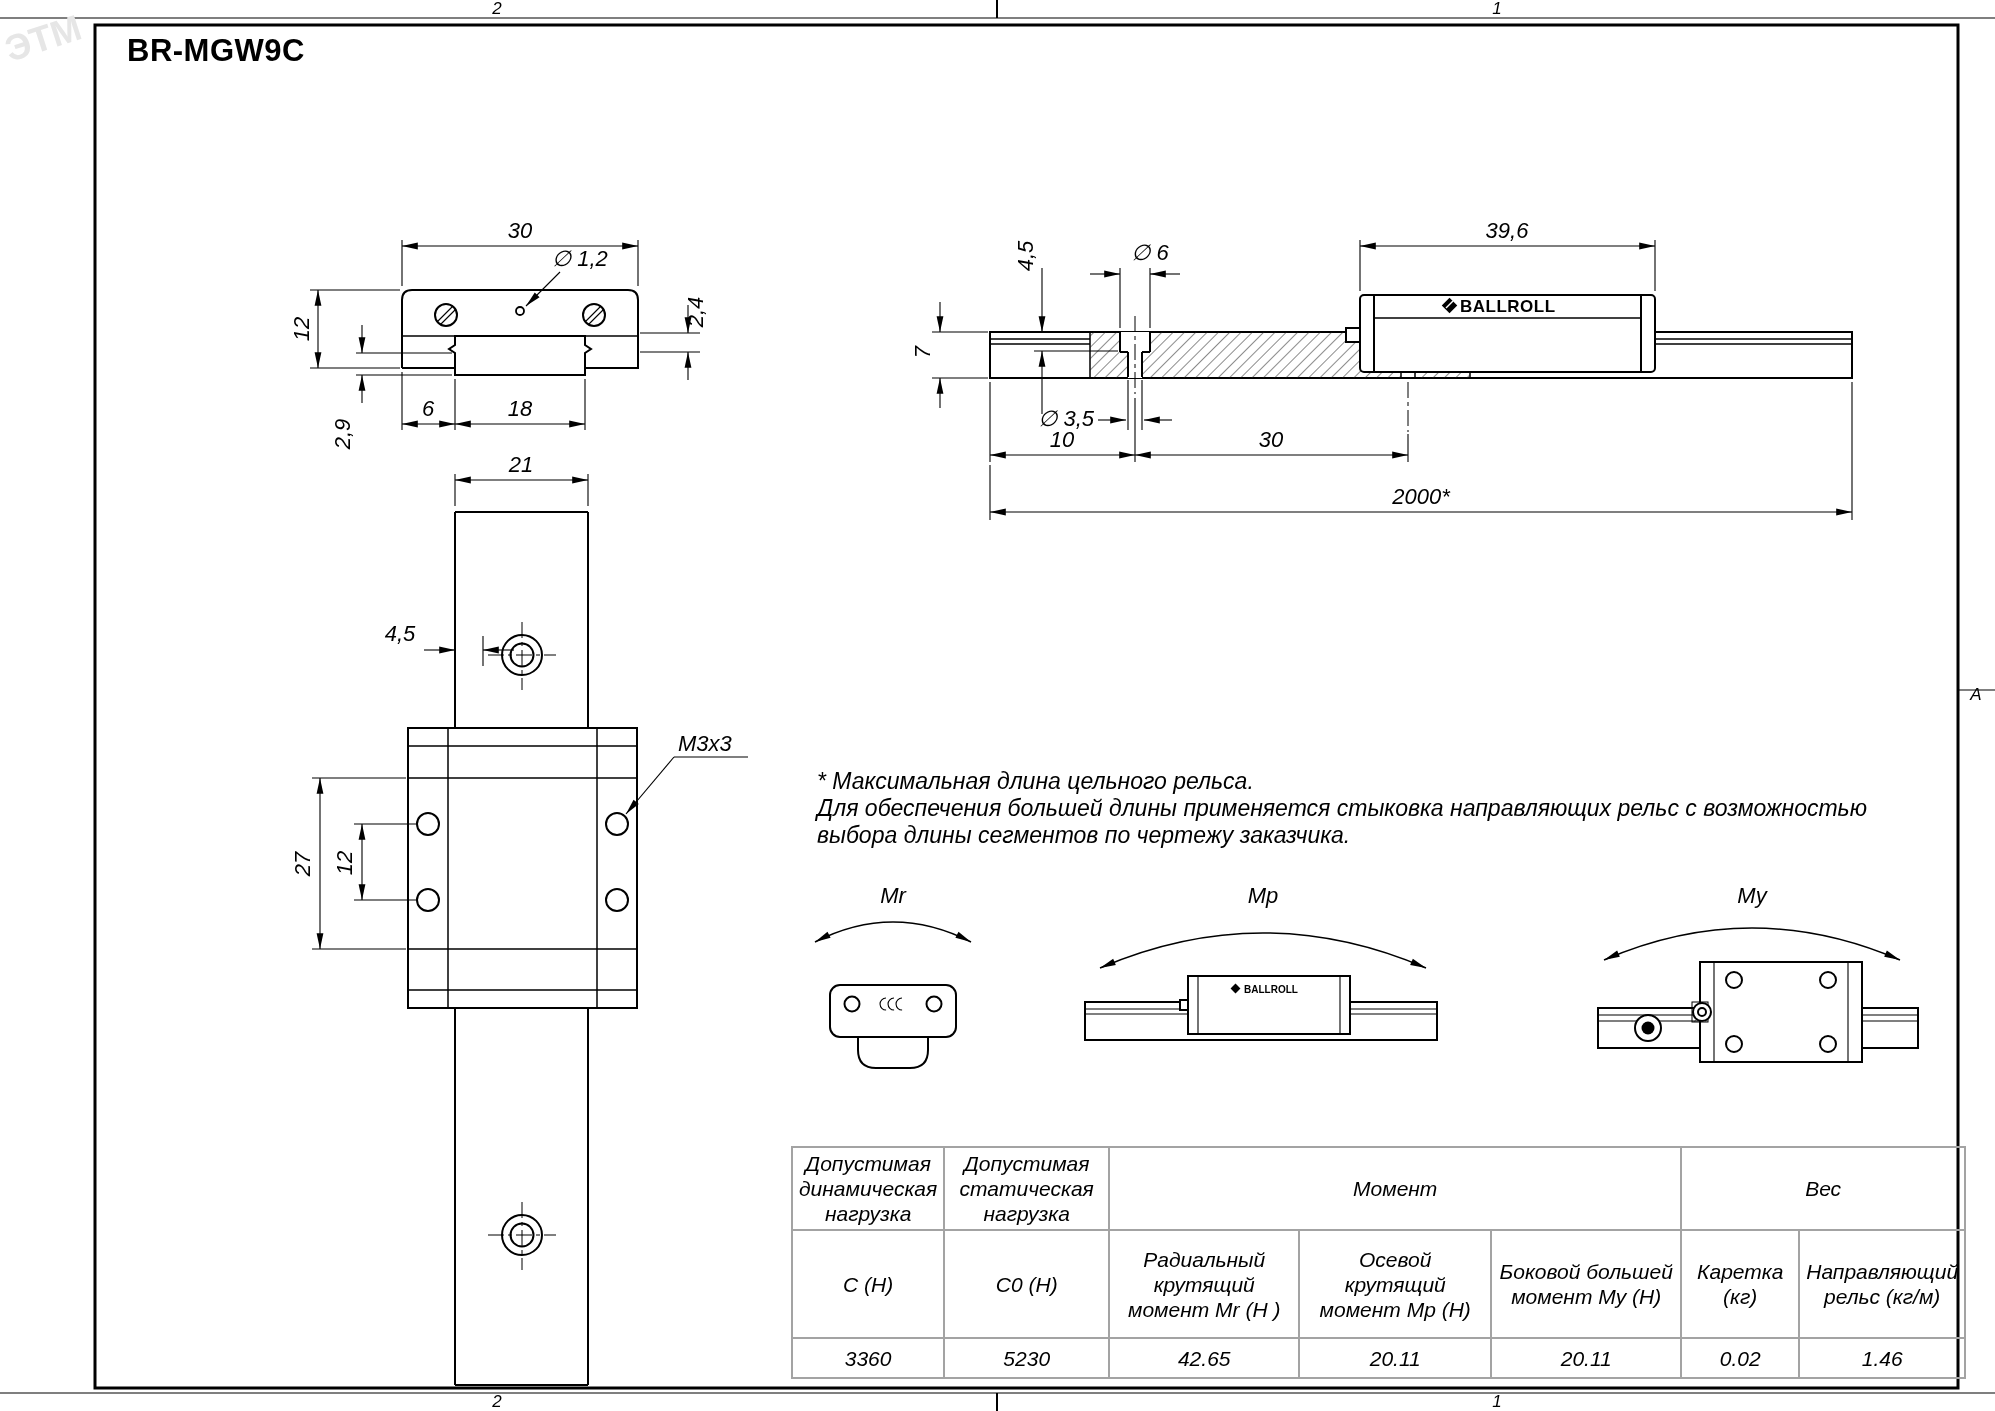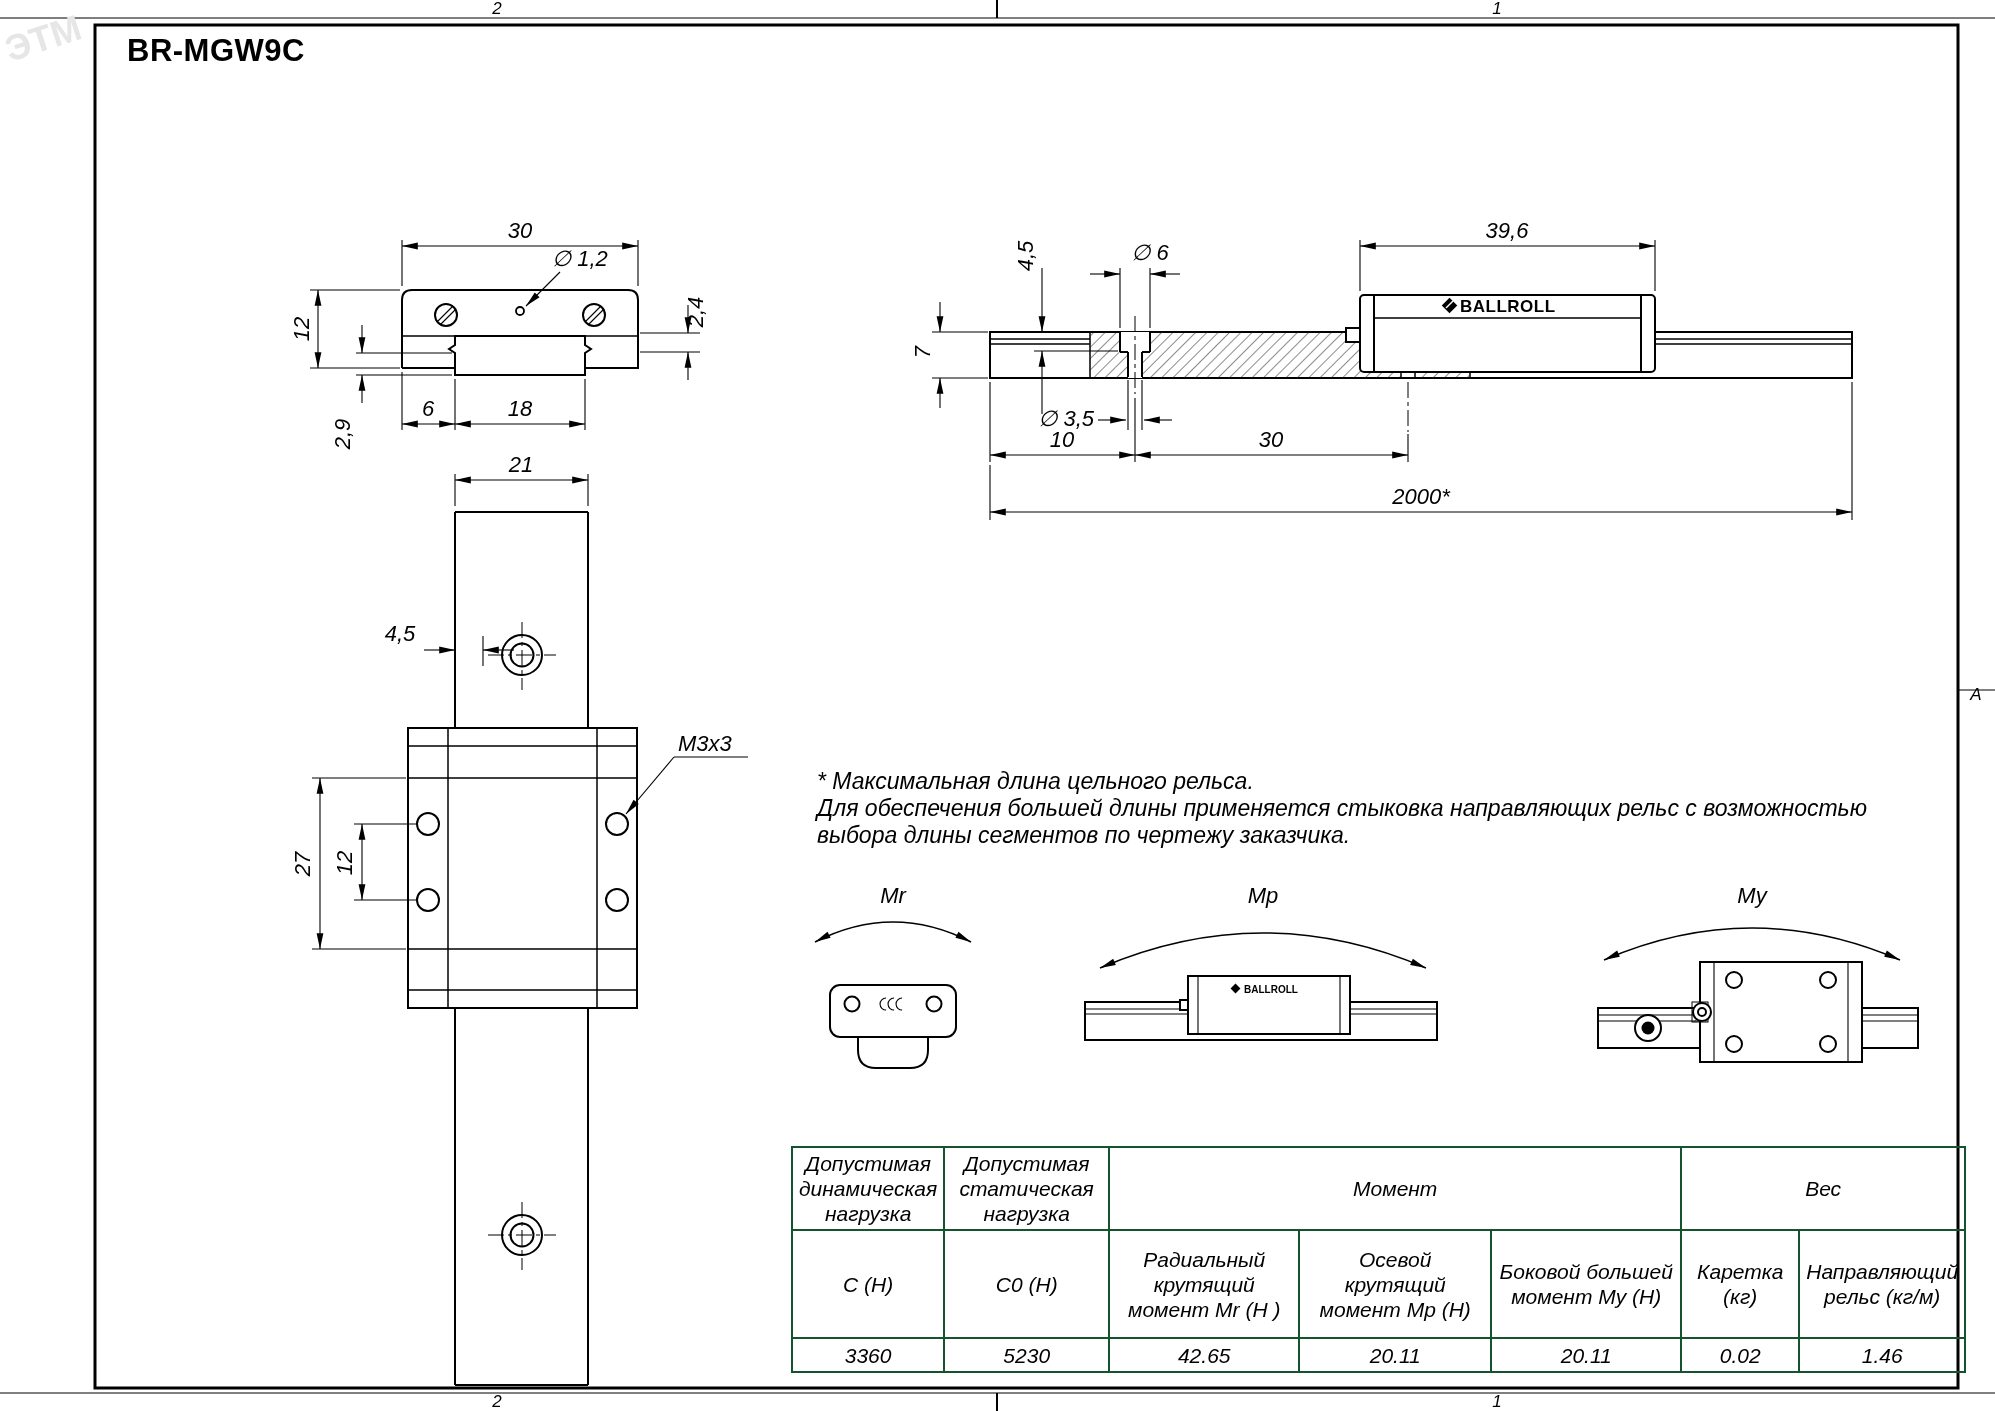--- a/index.html
+++ b/index.html
@@ -23,24 +23,24 @@
   .cl   { stroke:#000; stroke-width:1;   stroke-dasharray:16 4 4 4; fill:none; }
   .wht  { fill:#fff; stroke:none; }
 
   
   .title { position:absolute; left:127px; top:33px; font-size:31px; font-weight:bold; letter-spacing:.5px; }
   .notes { position:absolute; left:817px; top:768px; width:1110px; font-style:italic; font-size:23px; line-height:27px; }
   .notes .n2 { }
 
   table.spec { position:absolute; left:791px; top:1146px; border-collapse:collapse; table-layout:fixed;
                font-style:italic; font-size:21px; line-height:25px; text-align:center; }
-  table.spec td { border:2px solid #14532d; vertical-align:middle; padding:3px 6px; }
+  table.spec td { border:2px solid #a3a3a3; vertical-align:middle; padding:3px 6px; }
   table.spec tr.r1 { height:76px; }
   table.spec tr.r2 { height:108px; }
-  table.spec tr.r3 { height:34px; }
+  table.spec tr.r3 { height:40px; }
 </style>
 </head>
 <body>
 
 <div class="sheet">
 
 <svg class="drawing" width="1995" height="1411" viewBox="0 0 1995 1411" xmlns="http://www.w3.org/2000/svg">
   <defs>
     <marker id="arr" viewBox="0 0 14 8" refX="13.5" refY="4" markerWidth="17" markerHeight="10" markerUnits="userSpaceOnUse" orient="auto-start-reverse">
       <path d="M0.5,1.2 L13.5,4 L0.5,6.8 Z" fill="#000"></path>

